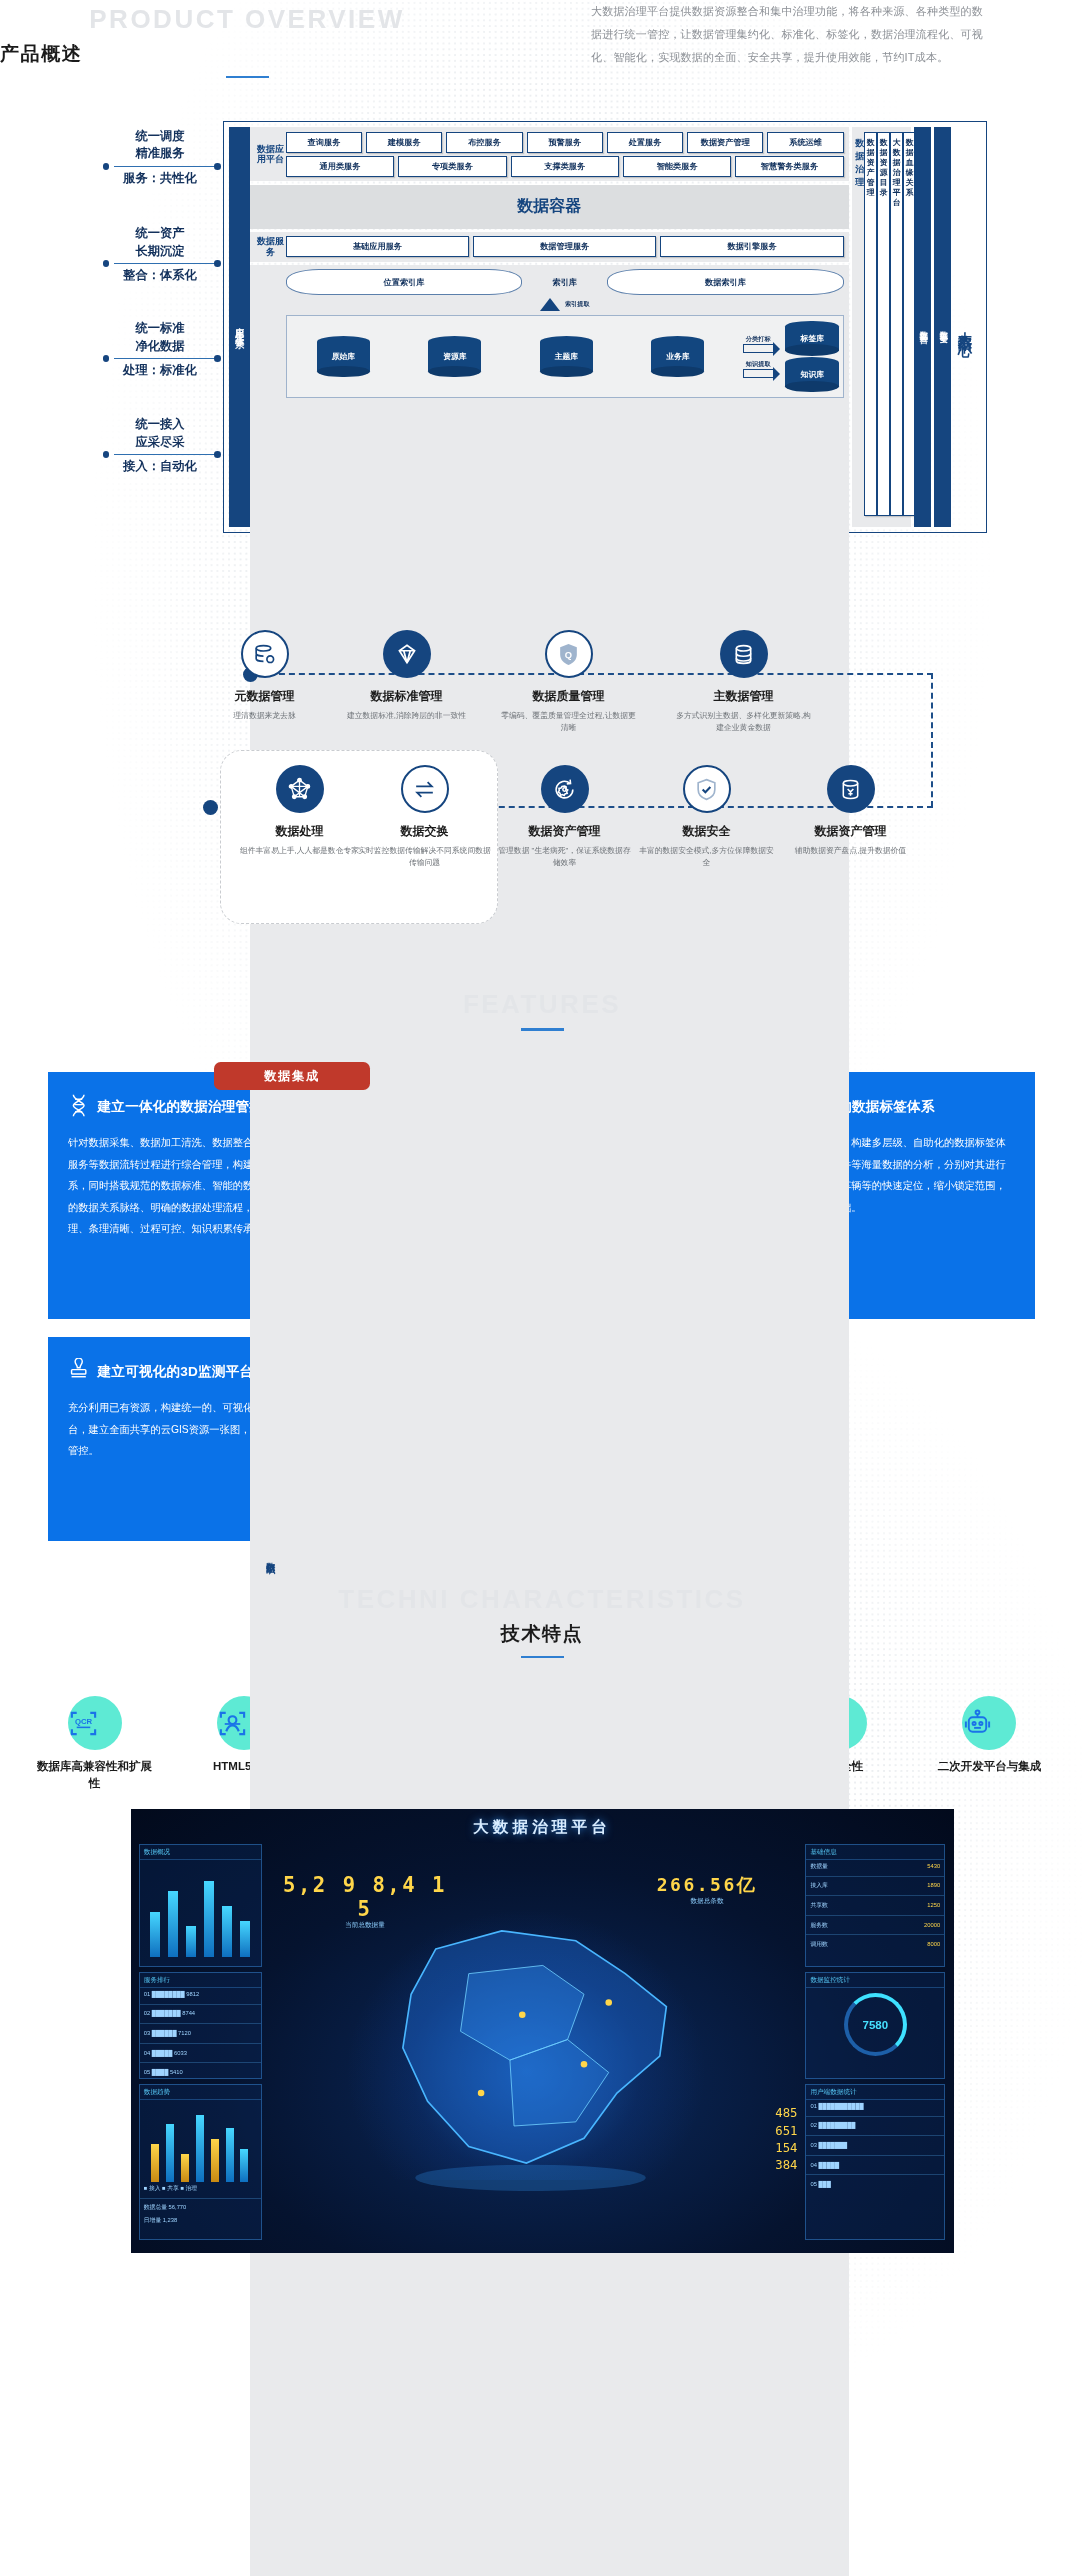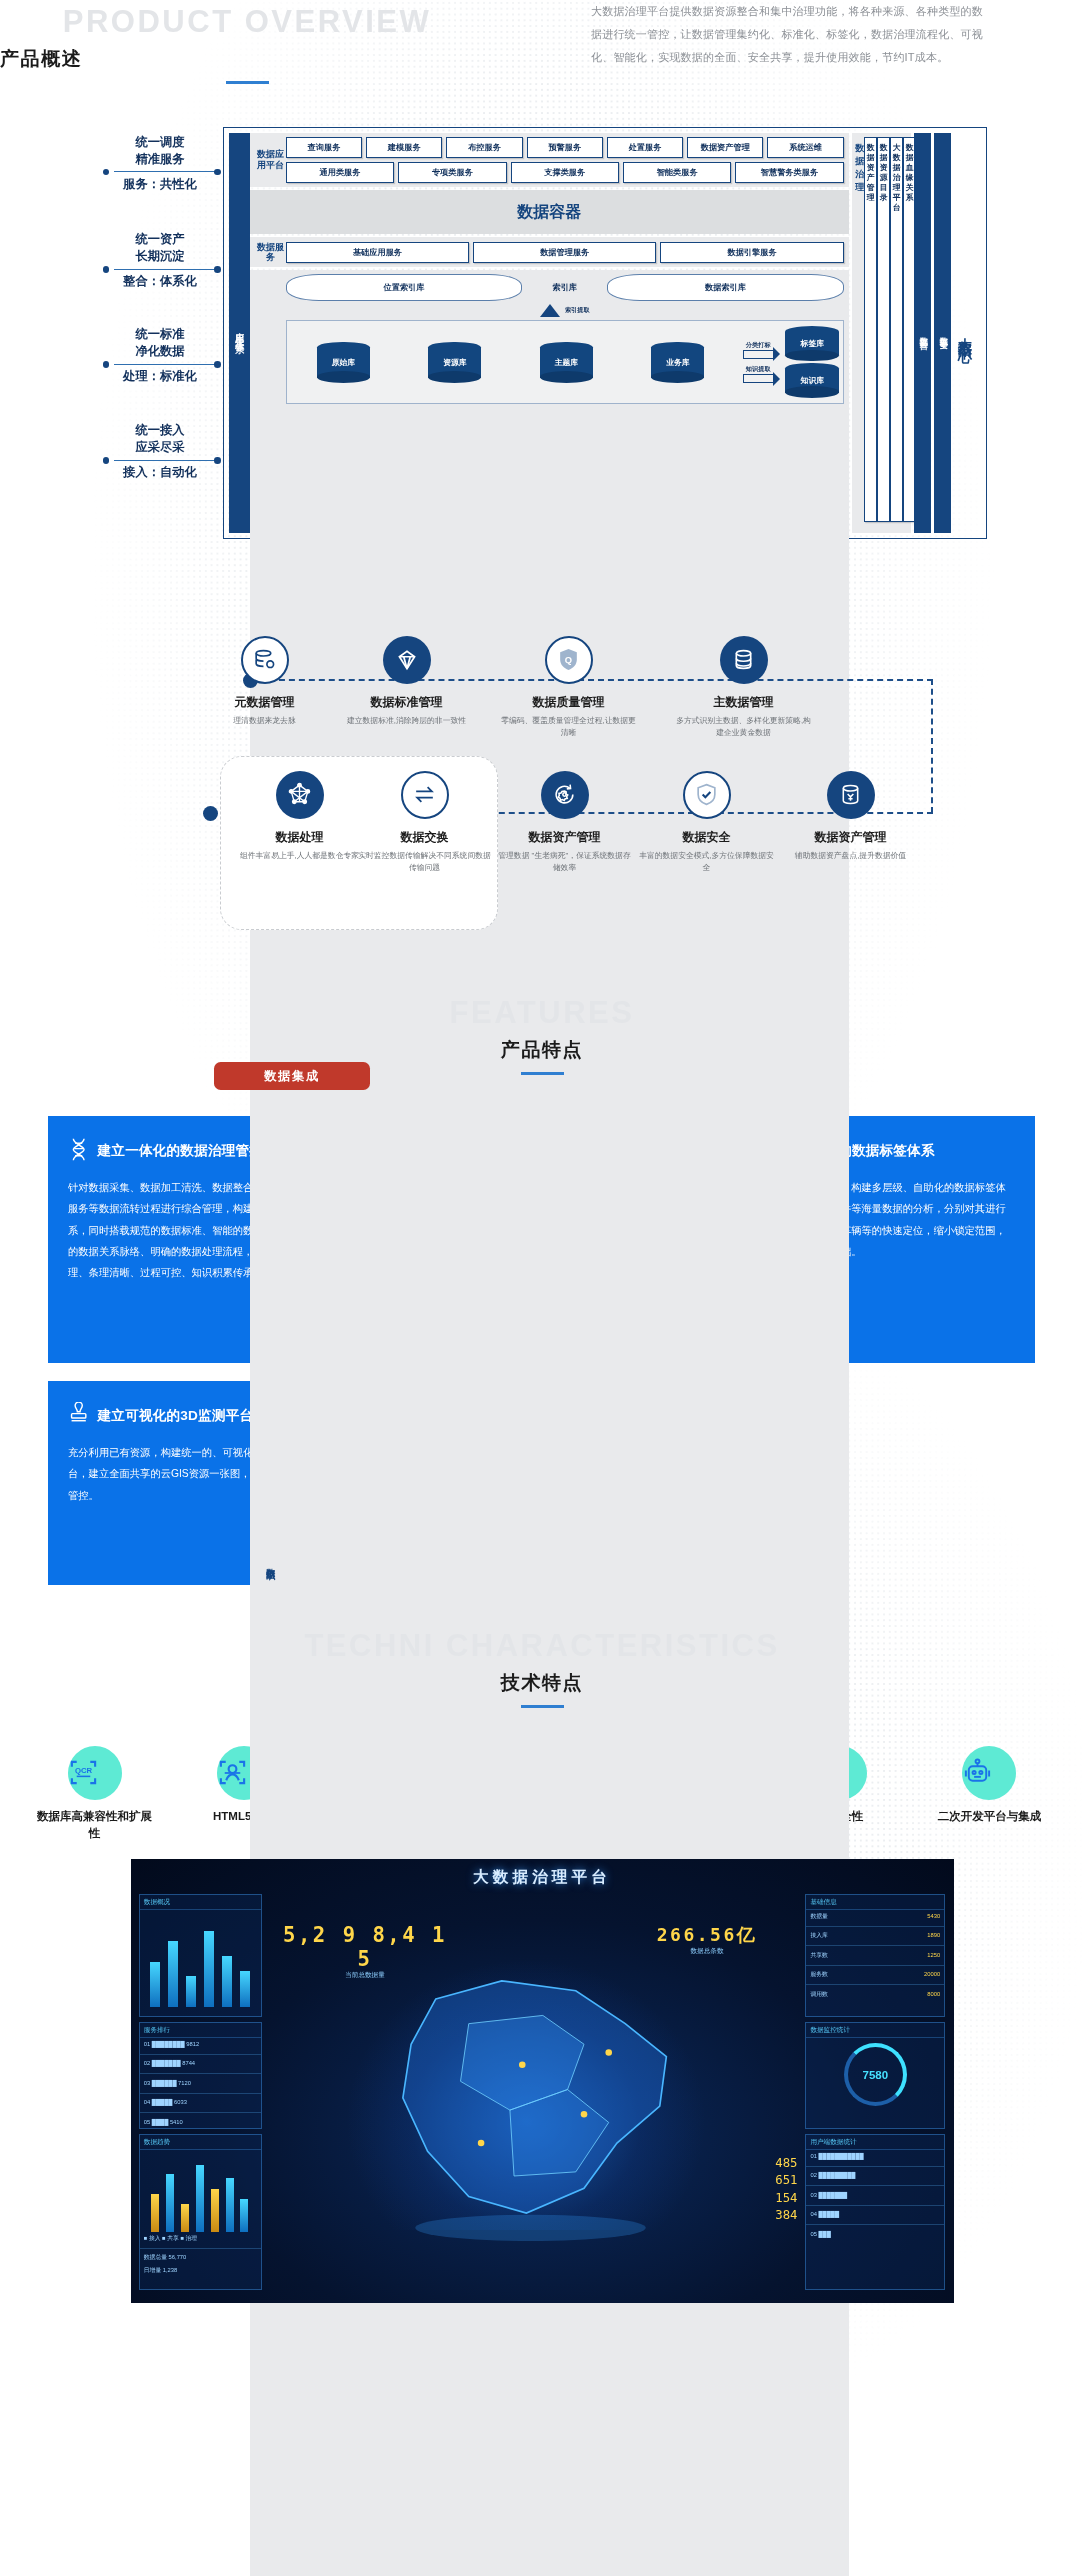--- a/index.html
+++ b/index.html
@@ -17,21 +17,21 @@
                        radial-gradient(ellipse 52% 30% at 62% 72%, #000 0%, #000 40%, transparent 75%);
     mask-image:radial-gradient(ellipse 58% 42% at 50% 22%, #000 0%, #000 45%, transparent 72%),
                radial-gradient(ellipse 52% 30% at 62% 72%, #000 0%, #000 40%, transparent 75%);
     opacity:.85;
   }
   .page{position:relative; z-index:1;}
 
   
   .sect-head{ text-align:center; position:relative; }
   .sect-en{
-    font-size:31px; font-weight:bold; letter-spacing:2.5px;
+    font-size:26px; font-weight:bold; letter-spacing:2.5px;
     color:#e3e5e8; line-height:1.1;
   }
   .sect-cn{
     font-size:19px; font-weight:bold; color:#1b1b1b; margin-top:7.4px; letter-spacing:1.6px;
   }
   .sect-rule{ width:43px; height:2.5px; background:#2f7fd1; margin:9px auto 0; }
 
   
   .intro-wrap{ display:flex; padding:0 0 0 0; }
   .intro-left{ width:494px; padding-top:5px; }
@@ -447,21 +447,20 @@
       </div>
       <div class="t">数据资产管理</div>
       <div class="d">辅助数据资产盘点,提升数据价值</div>
     </div>
   </div>
 
   <div class="integr">数据集成</div>
 
   <div class="sect-head" style="margin-top:40px">
     <div class="sect-en">FEATURES</div>
-    <div class="sect-cn">产品特点</div>
     <div class="sect-rule"></div>
   </div>
 
   <div class="features" style="margin-top:41px">
 
     <div class="fcard tall">
       <div class="fhead">
         <span>
           <svg width="21.4" height="25" viewBox="0 0 24 28" fill="none" stroke="#fff" stroke-width="1.6">
             <path d="M6 2c0 6 12 8 12 12s-12 6-12 12"></path>

